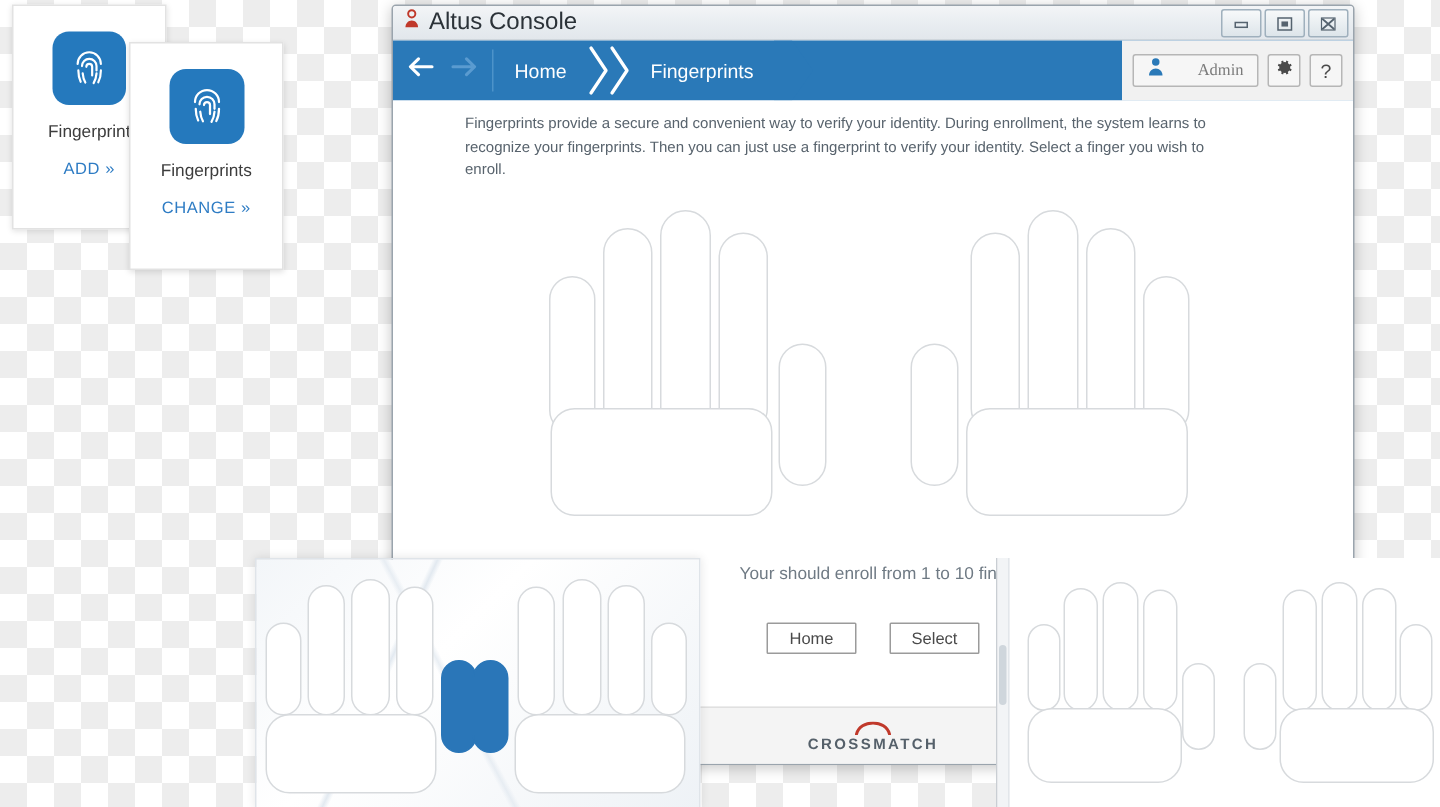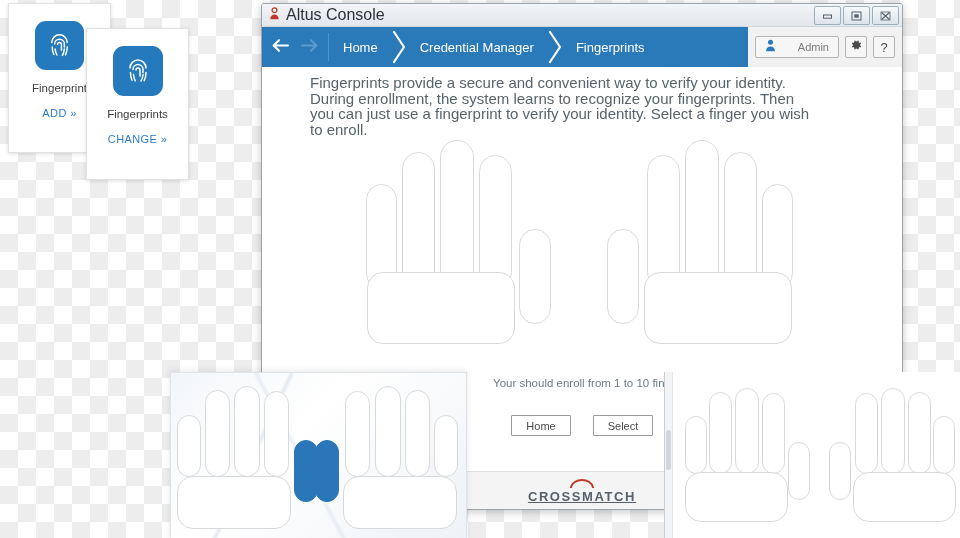--- a/index.html
+++ b/index.html
@@ -74,30 +74,30 @@
   .crumb-end{width:26px;display:flex;align-items:center;}
   .nav-right{
     margin-left:auto;background:#f1f1f1;display:flex;align-items:center;
     padding:0 7px;gap:6px;
   }
   .tb-btn{
     border:1px solid #b6b6b6;background:#f6f6f6;border-radius:2px;
     height:22px;display:flex;align-items:center;justify-content:center;
     box-sizing:border-box;
   }
-  #admin-button{padding:0 9px;gap:22px;}
+  #admin-button{padding:0 9px;gap:22px;font-family:Liberation Serif, serif;}
   .tb-label{font-size:11px;color:#7b7b7b;}
   #settings-button,#help-button{width:22px;}
   .help-glyph{font-size:13px;color:#4a4a4a;}
 
   
   .win-body{position:relative;height:443px;background:#fff;}
   .intro{
     position:absolute;left:48px;top:8px;width:508px;
-    font-size:15px;line-height:15.5px;color:#58636d;
+    font-size:10px;line-height:15.5px;color:#58636d;
   }
 
   
   .hands-area{position:absolute;left:0;top:55px;width:100%;height:240px;}
   .hand{position:absolute;top:0;width:210px;height:235px;}
   #hand-left{left:104px;}
   #hand-right{left:337px;}
   .digit{
     position:absolute;border:1px solid #d7dadd;border-radius:999px;background:#fff;
     box-sizing:border-box;
@@ -123,21 +123,21 @@
     display:flex;align-items:center;justify-content:center;box-sizing:border-box;
   }
 
   .win-footer{
     position:absolute;left:0;bottom:0;width:100%;height:38px;
     background:#f4f4f4;border-top:1px solid #e0e0e0;
     display:flex;align-items:center;justify-content:center;
   }
   .logo-wrap{position:relative;display:flex;flex-direction:column;align-items:center;}
   .logo-text{
-    font-size:13px;letter-spacing:1.6px;color:#55606a;font-weight:bold;text-decoration:underline;
+    font-size:10px;letter-spacing:1.6px;color:#55606a;font-weight:bold;
   }
 
   
   #overlay-left{
     position:absolute;left:170px;top:372px;width:295px;height:166px;
     background:linear-gradient(135deg,#f3f6f9 0%,#ffffff 40%,#eef2f6 100%);
     border:1px solid #dfe4e9;overflow:hidden;z-index:9;
     box-shadow:0 -1px 6px rgba(0,0,0,.10);
   }
   #overlay-left .deco{
@@ -241,21 +241,20 @@
     </div>
     <div class="nav-sep"></div>
 
     <div class="crumbs">
       <div class="crumb">Home</div>
       <div class="crumb-chev">
         <svg width="14" height="40" viewBox="0 0 14 40">
             <path d="M2 5 L12 20 L2 35" stroke="#ffffff" stroke-width="2.2" fill="none" stroke-linejoin="round" stroke-linecap="round"></path>
           </svg>
       </div>
-      <div class="crumb">Credential Manager</div>
       <div class="crumb-chev">
         <svg width="14" height="40" viewBox="0 0 14 40">
             <path d="M2 5 L12 20 L2 35" stroke="#ffffff" stroke-width="2.2" fill="none" stroke-linejoin="round" stroke-linecap="round"></path>
           </svg>
       </div>
       <div class="crumb">Fingerprints</div>
       <div class="crumb-end">
         <svg width="26" height="40" viewBox="0 0 26 40">
             <path d="M0 0 L12 0 L26 20 L12 40 L0 40 Z" fill="#2a79b8"></path>
           </svg>

